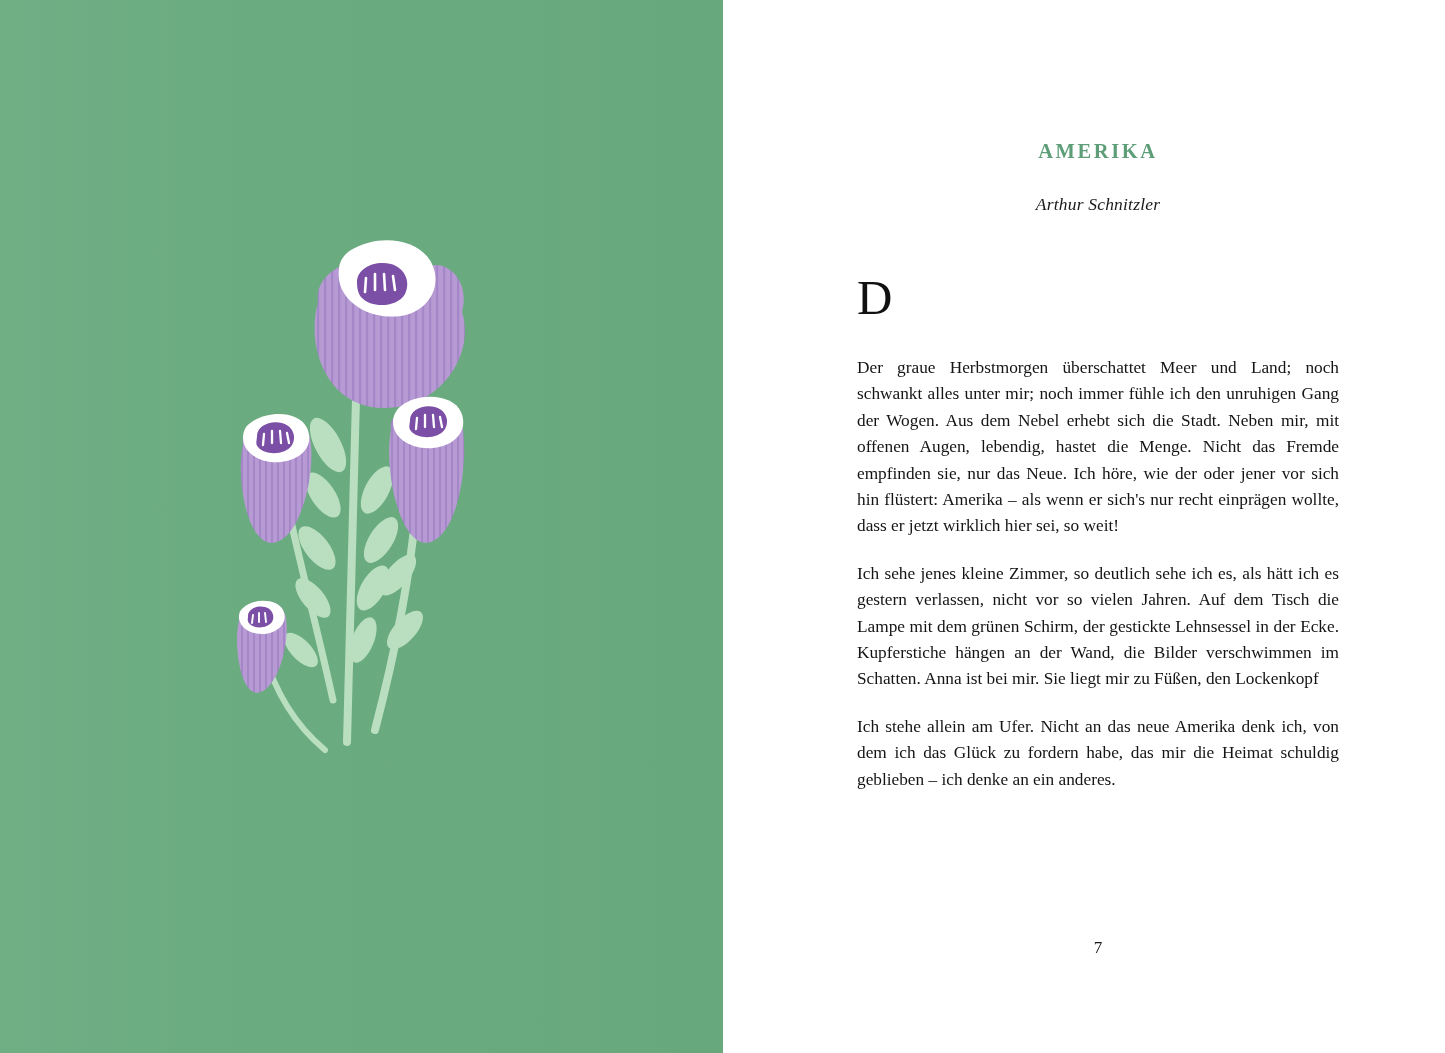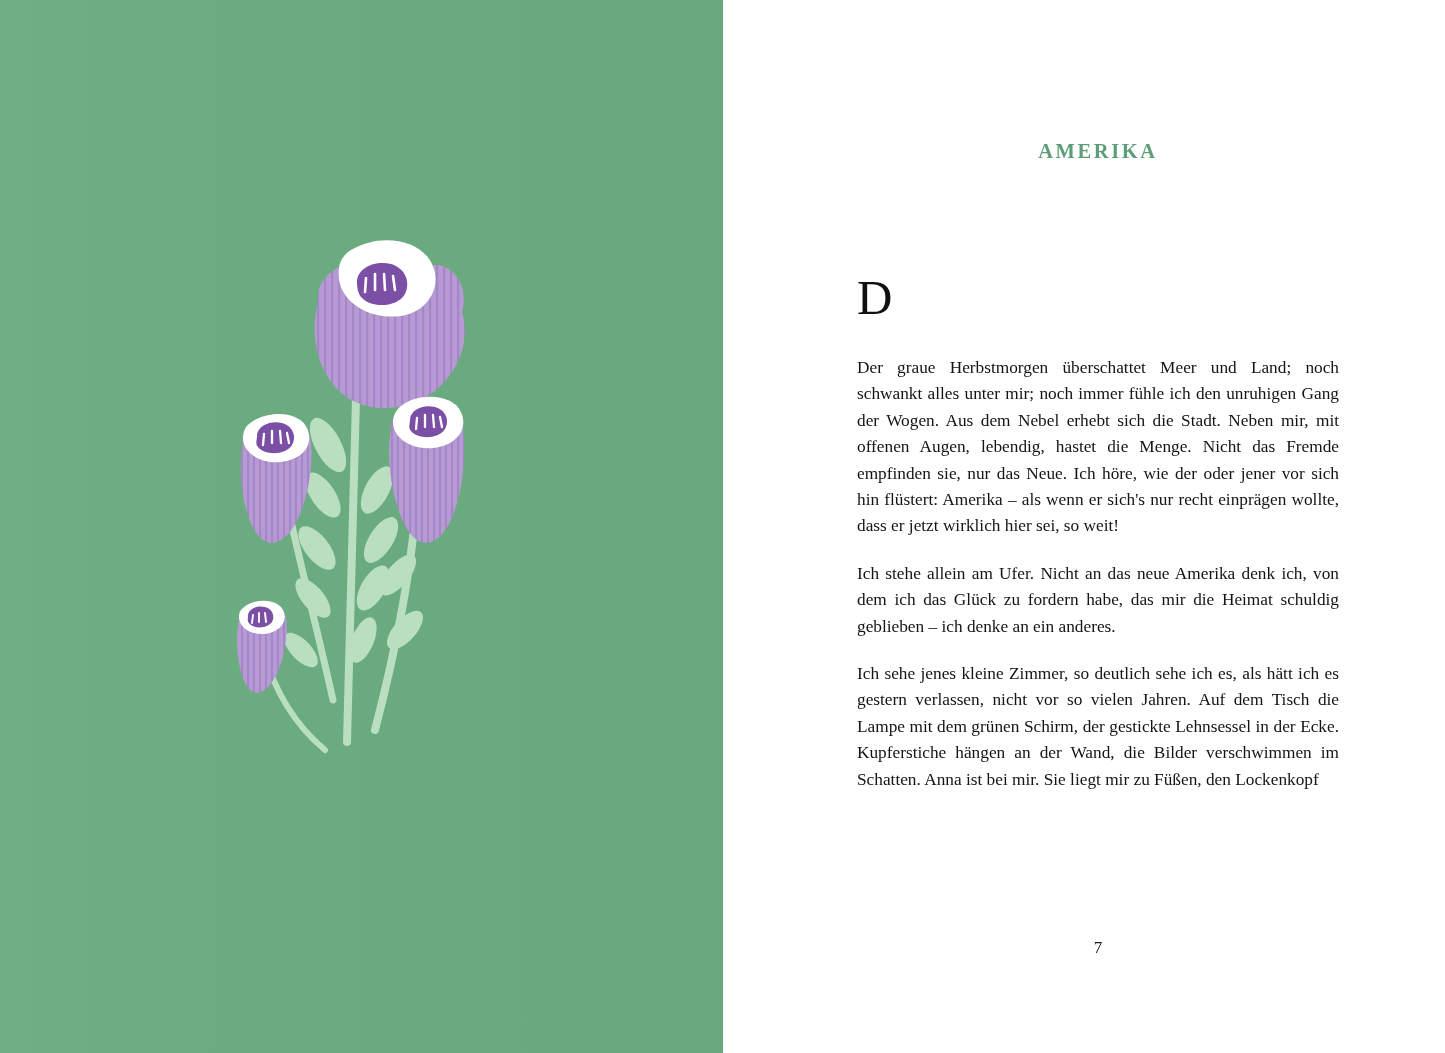--- a/index.html
+++ b/index.html
@@ -206,25 +206,26 @@
           <path d="M60 383 L61 392"></path>
         </g>
       </g>
     </svg>
   </div>
 
   <div class="right-page">
     <div class="page-inner">
 
       <div class="chapter-title">AMERIKA</div>
+      <div class="author">Arthur Schnitzler</div>
 
       <div class="body-text">
         <p class="para first dropcap-para"><span class="dropcap">D</span></p>
         <p class="para">Der graue Herbstmorgen überschattet Meer und Land; noch schwankt alles unter mir; noch immer fühle ich den unruhigen Gang der Wogen. Aus dem Nebel erhebt sich die Stadt. Neben mir, mit offenen Augen, lebendig, hastet die Menge. Nicht das Fremde empfinden sie, nur das Neue. Ich höre, wie der oder jener vor sich hin flüstert: Amerika – als wenn er sich's nur recht einprägen wollte, dass er jetzt wirklich hier sei, so weit!</p>
+        <p class="para">Ich sehe jenes kleine Zimmer, so deutlich sehe ich es, als hätt ich es gestern verlassen, nicht vor so vielen Jahren. Auf dem Tisch die Lampe mit dem grünen Schirm, der gestickte Lehnsessel in der Ecke. Kupferstiche hängen an der Wand, die Bilder verschwimmen im Schatten. Anna ist bei mir. Sie liegt mir zu Füßen, den Lockenkopf</p>
         <p class="para">Ich stehe allein am Ufer. Nicht an das neue Amerika denk ich, von dem ich das Glück zu fordern habe, das mir die Heimat schuldig geblieben – ich denke an ein anderes.</p>
-        <p class="para">Ich sehe jenes kleine Zimmer, so deutlich sehe ich es, als hätt ich es gestern verlassen, nicht vor so vielen Jahren. Auf dem Tisch die Lampe mit dem grünen Schirm, der gestickte Lehnsessel in der Ecke. Kupferstiche hängen an der Wand, die Bilder verschwimmen im Schatten. Anna ist bei mir. Sie liegt mir zu Füßen, den Lockenkopf</p>
       </div>
 
       <div class="folio">7</div>
     </div>
   </div>
 
 </div>
 
 </body></html>

